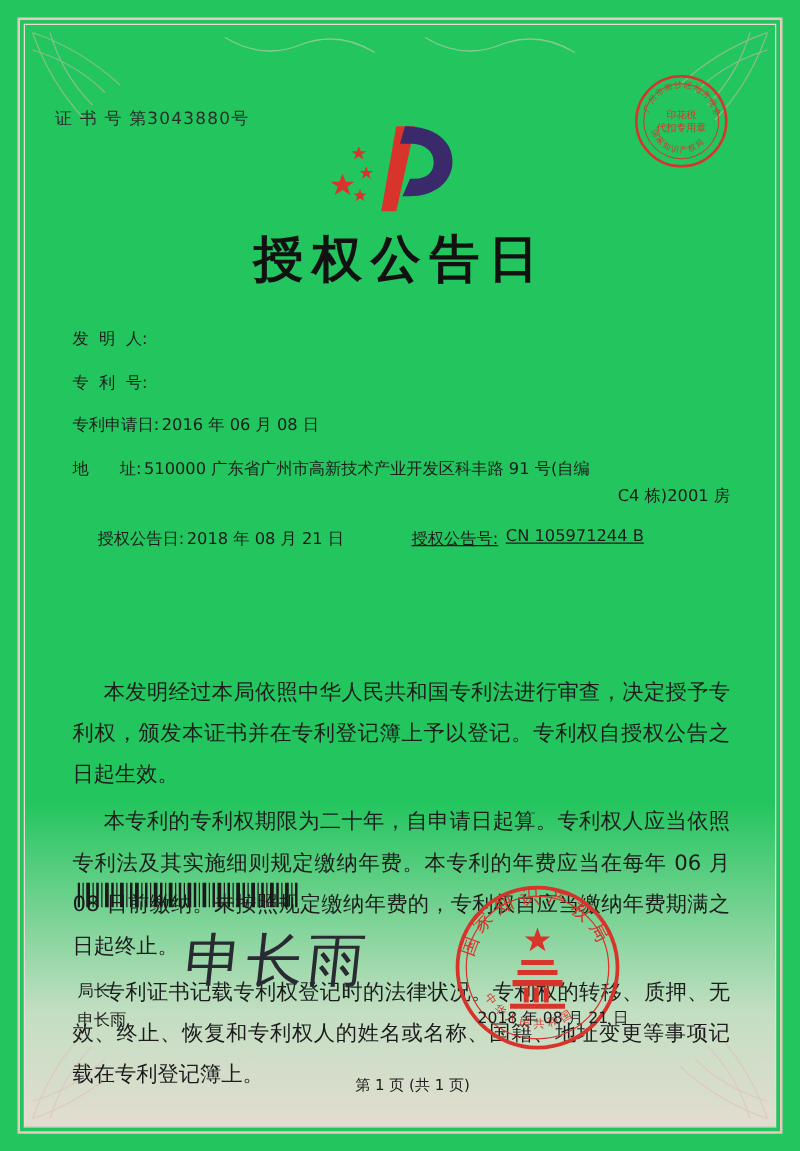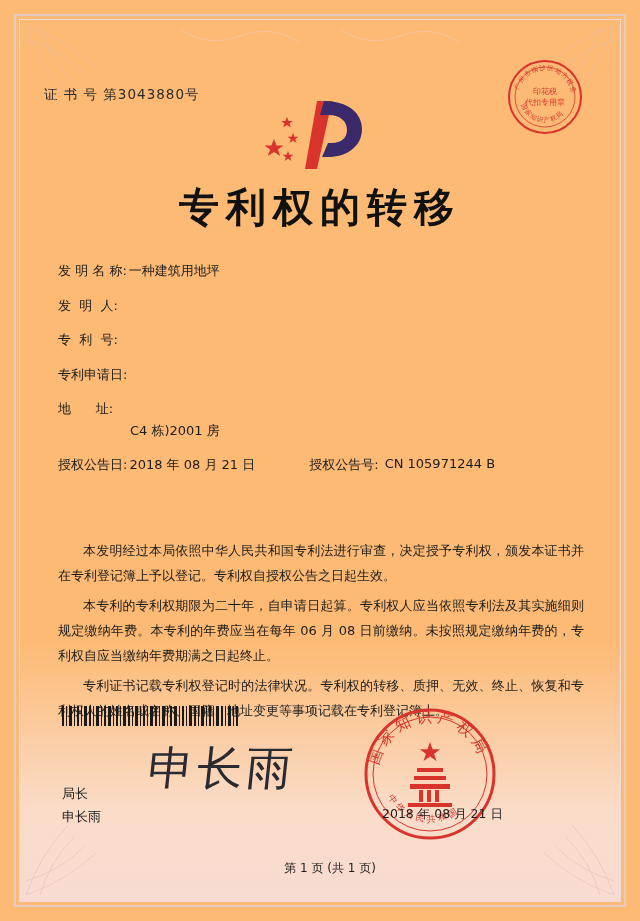--- a/index.html
+++ b/index.html
@@ -10,21 +10,21 @@
   body {
     width: 640px;
     height: 921px;
     font-family: "Liberation Serif", serif;
     overflow: hidden;
   }
   .page {
     position: relative;
     width: 640px;
     height: 921px;
-    background: #fdba74;
+    background: #22c55e;
     box-sizing: border-box;
   }
   
   .border-outer {
     position: absolute;
     left: 14px;
     top: 14px;
     right: 14px;
     bottom: 14px;
     border: 2px solid #e8c9c2;
@@ -120,33 +120,35 @@
   .field-value {
     margin-left: 2px;
     flex: 1 1 auto;
   }
   .field-row.two-col {
     justify-content: flex-start;
   }
   .col2 {
     margin-left: 54px;
     white-space: nowrap;
+    text-decoration: underline;
   }
   .addr-second {
-    margin-left: 72px;
+    margin-left: 120px;
     margin-top: 4px;
+    text-align: right;
   }
 
   
   .body-text {
     position: absolute;
     left: 58px;
     right: 56px;
     top: 538px;
-    font-size: 13px;
+    font-size: 17px;
     line-height: 1.95;
     color: #1c1c1c;
     text-align: justify;
     font-family: "DejaVu Sans", sans-serif;
   }
   .body-text p {
     margin: 0 0 4px 0;
     text-indent: 25px;
   }
 
@@ -253,43 +255,41 @@
     <text font-size="6.4" fill="#d8342c" font-family="'DejaVu Sans',sans-serif" letter-spacing="1.1">
       <textPath href="#arcTop" startOffset="8%">广州市南沙区地方税务局</textPath>
     </text>
     <text font-size="6.4" fill="#d8342c" font-family="'DejaVu Sans',sans-serif" letter-spacing="1.1">
       <textPath href="#arcBot" startOffset="10%">国家知识产权局</textPath>
     </text>
     <text x="39" y="36" text-anchor="middle" font-size="8" fill="#d8342c" font-family="'DejaVu Sans',sans-serif">印花税</text>
     <text x="39" y="47" text-anchor="middle" font-size="8" fill="#d8342c" font-family="'DejaVu Sans',sans-serif">代扣专用章</text>
   </svg>
 
-  <div class="main-title">专利权的转移</div>
+  <div class="main-title">授权公告日</div>
 
   <div class="fields">
     <div class="field-row">
-      <span class="field-label">发 明 名 称:</span>
-      <span class="field-value">一种建筑用地坪</span>
-    </div>
-    <div class="field-row">
       <span class="field-label">发  明  人:</span>
     </div>
     <div class="field-row">
       <span class="field-label">专  利  号:</span>
     </div>
     <div class="field-row">
       <span class="field-label">专利申请日:</span>
+      <span class="field-value">2016 年 06 月 08 日</span>
     </div>
     <div>
       <div class="field-row" style="margin-bottom:0;align-items:flex-end;">
         <span class="field-label">地      址:</span>
+        <span class="field-value">510000  广东省广州市高新技术产业开发区科丰路 91 号(自编</span>
       </div>
       <div class="addr-second">C4 栋)2001 房</div>
     </div>
-    <div class="field-row two-col" style="margin-top:16px;">
+    <div class="field-row two-col" style="margin-top:16px;margin-left:20px;">
       <span class="field-label">授权公告日:</span>
       <span class="field-value" style="flex:0 0 auto;">2018 年 08 月 21 日</span>
       <span class="col2">授权公告号:</span>
       <span class="col2" style="margin-left:6px;">CN 105971244 B</span>
     </div>
   </div>
 
   <div class="body-text">
     <p>本发明经过本局依照中华人民共和国专利法进行审查，决定授予专利权，颁发本证书并在专利登记簿上予以登记。专利权自授权公告之日起生效。</p>
     <p>本专利的专利权期限为二十年，自申请日起算。专利权人应当依照专利法及其实施细则规定缴纳年费。本专利的年费应当在每年 06 月 08 日前缴纳。未按照规定缴纳年费的，专利权自应当缴纳年费期满之日起终止。</p>

